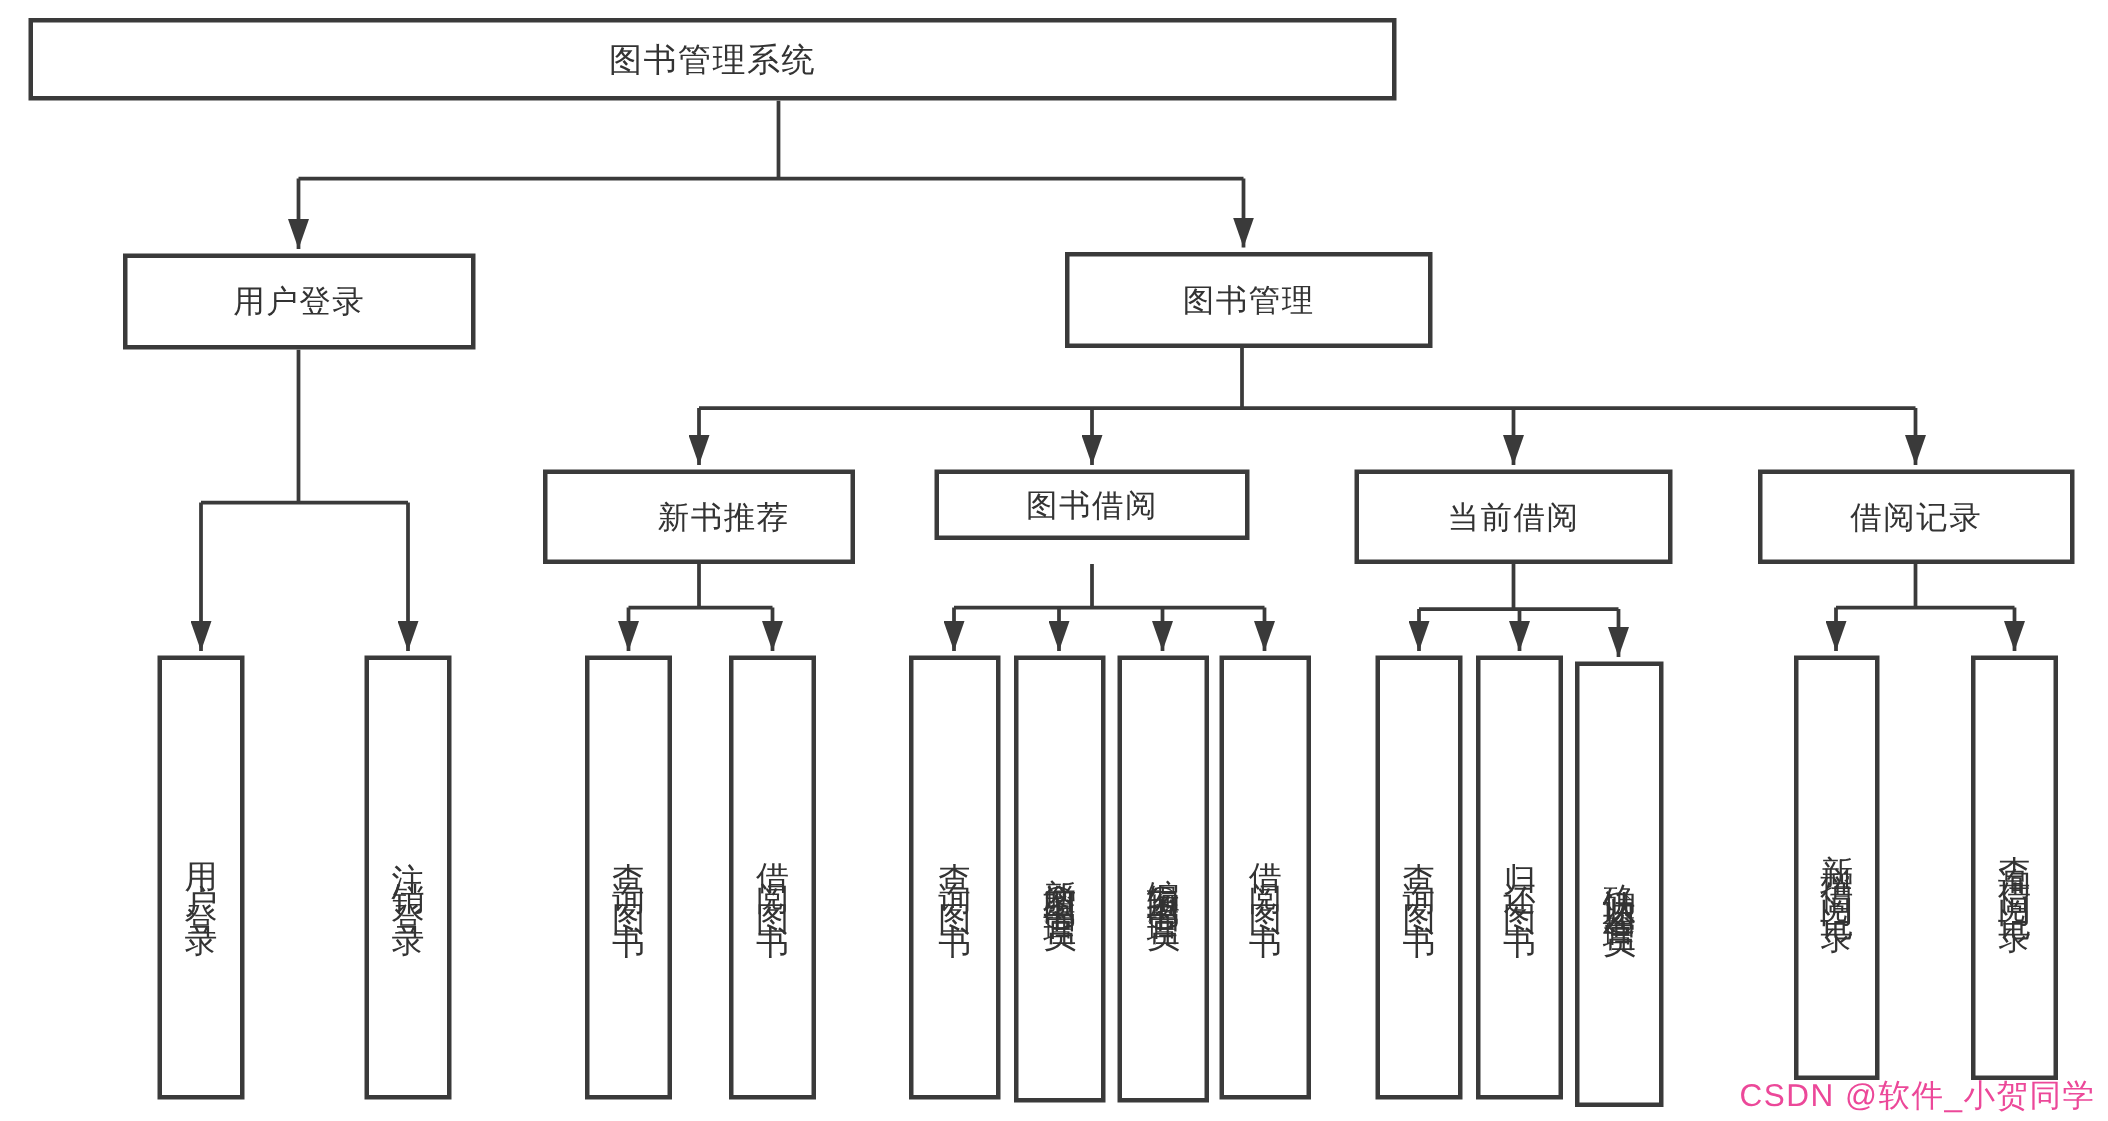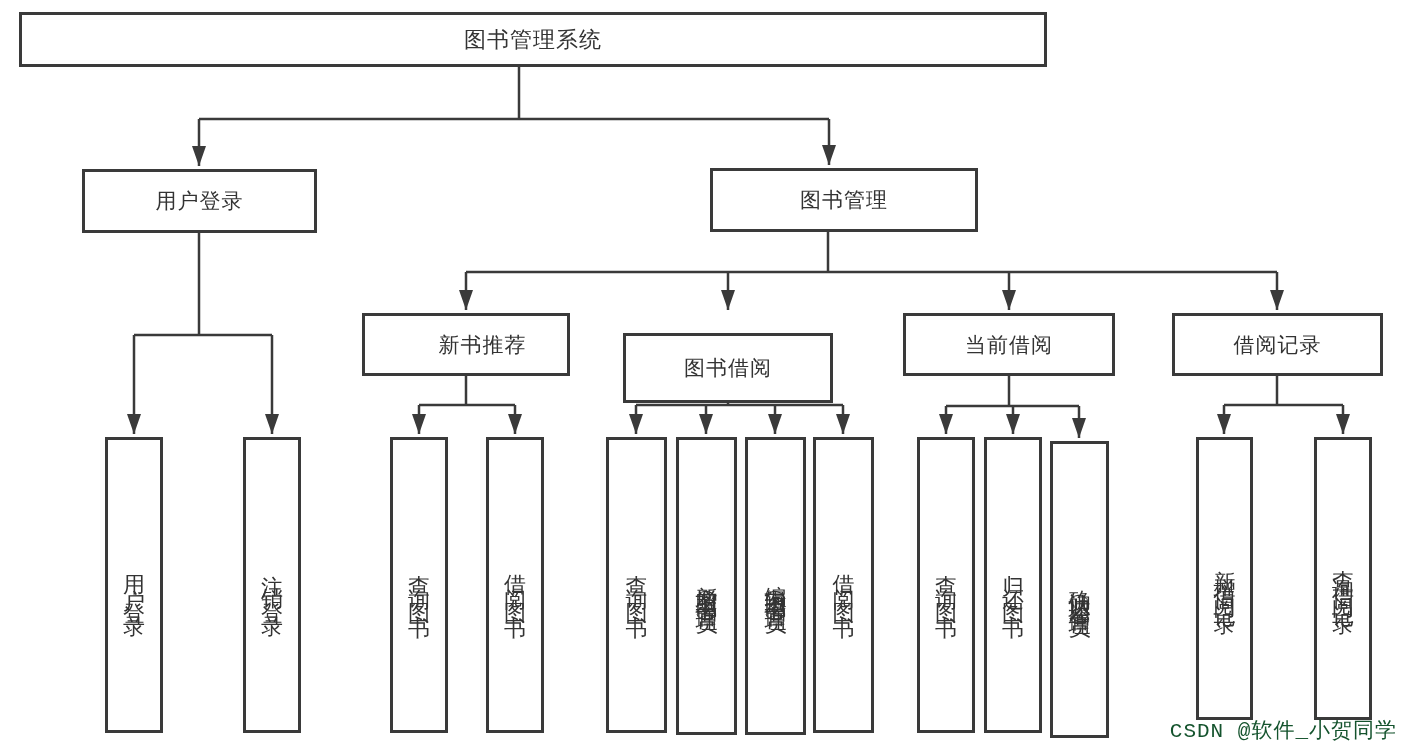--- a/index.html
+++ b/index.html
@@ -47,24 +47,23 @@
     color: #333333;
   }
   .vt4 span { letter-spacing: 14px; }
   .vt6 span { letter-spacing: 9px; }
   .vt9 span { letter-spacing: 4px; }
   .watermark {
     position: absolute;
     right: 8px;
     bottom: 3px;
     font-size: 21px;
-    color: #14532d;
+    color: #ec4899;
     letter-spacing: 1px;
     white-space: nowrap;
-    font-family: Liberation Mono, monospace;
   }
 </style>
 </head>
 <body>
 
 <div class="canvas">
 
   <svg class="wires" width="1405" height="747" viewBox="0 0 1405 747" fill="none" xmlns="http://www.w3.org/2000/svg">
     <defs>
       <marker id="arrow" viewBox="0 0 20 14" refX="20" refY="7" markerWidth="20" markerHeight="14" markerUnits="userSpaceOnUse" orient="auto">
@@ -108,35 +107,35 @@
       <path d="M1013,406 V434" marker-end="url(#arrow)"></path>
       <path d="M1079,406 V438" marker-end="url(#arrow)"></path>
 
       <path d="M1277,376 V405"></path>
       <path d="M1224,405 H1343"></path>
       <path d="M1224,405 V434" marker-end="url(#arrow)"></path>
       <path d="M1343,405 V434" marker-end="url(#arrow)"></path>
     </g>
   </svg>
 
-  <div class="hbox root-box" style="left:19px; top:12px; width:1028px; height:55px;">
+  <div class="hbox root-box" style="left:19px; top:12px; width:912px; height:55px;">
     <span>图书管理系统</span>
   </div>
 
   <div class="hbox" style="left:82px; top:169px; width:235px; height:64px;">
     <span>用户登录</span>
   </div>
-  <div class="hbox" style="left:710px; top:168px; width:268px; height:64px;">
+  <div class="hbox" style="left:710px; top:168px; width:245px; height:64px;">
     <span>图书管理</span>
   </div>
 
   <div class="hbox" style="left:362px; top:313px; width:208px; height:63px;padding-left:33px;">
     <span>新书推荐</span>
   </div>
-  <div class="hbox" style="left:623px; top:313px; width:210px; height:70px;margin-top:20px;">
+  <div class="hbox" style="left:623px; top:313px; width:210px; height:47px;">
     <span>图书借阅</span>
   </div>
   <div class="hbox" style="left:903px; top:313px; width:212px; height:63px;text-align:right;">
     <span>当前借阅</span>
   </div>
   <div class="hbox" style="left:1172px; top:313px; width:211px; height:63px;">
     <span>借阅记录</span>
   </div>
 
   <div class="vbox vt4" style="left:105px; top:437px; width:58px; height:296px;">

